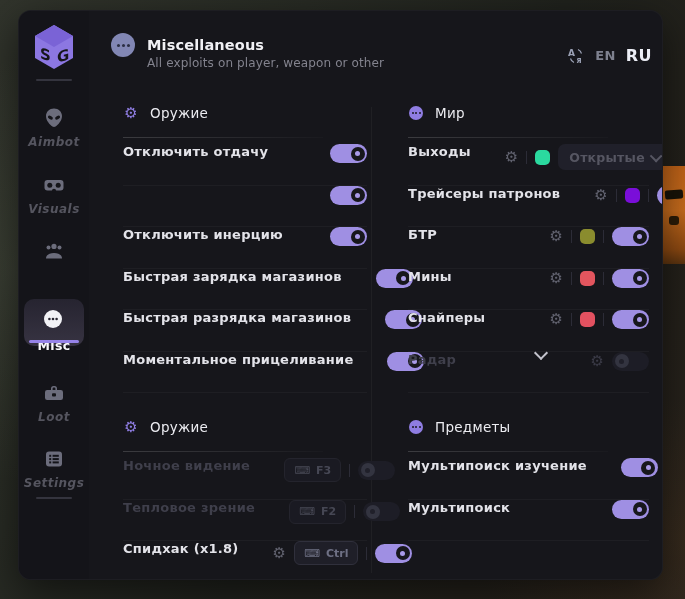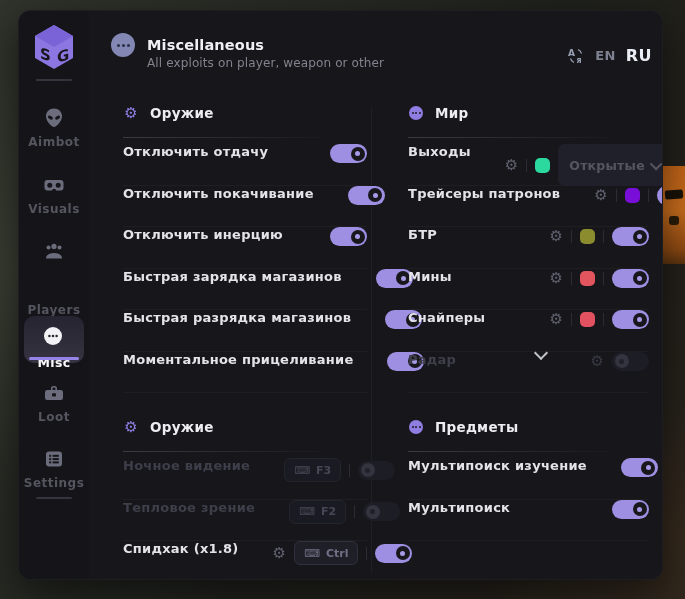--- a/index.html
+++ b/index.html
@@ -31,27 +31,26 @@
     border:1px solid rgba(255,255,255,.03);
     box-sizing:border-box;
   }
 
   
   .sidebar{position:absolute;left:0;top:0;width:70px;height:100%;background:#141419;}
   .logo{position:absolute;left:13px;top:12px;width:44px;height:48px;}
   .sb-divider{position:absolute;left:17px;width:36px;height:2px;background:#34343e;border-radius:1px;}
   .nav-item{position:absolute;left:5px;width:60px;display:flex;flex-direction:column;align-items:center;gap:6px;cursor:pointer;}
   .nav-item .nicon{width:22px;height:22px;color:#6c6d7c;}
-  .nav-item .nlabel{font-size:12px;font-weight:600;letter-spacing:.04em;color:#55555f;}
+  .nav-item .nlabel{font-size:12px;font-weight:600;letter-spacing:.04em;color:#55555f;font-style:italic;}
   .nav-tile{
     position:absolute;left:5px;top:288px;width:60px;height:47px;border-radius:10px;
     background:linear-gradient(180deg,#262430 0%,#373342 100%);
     display:flex;flex-direction:column;align-items:center;gap:5px;padding-top:9px;box-sizing:border-box;
     cursor:pointer;
-    margin-top:17px;
   }
   .nav-tile .nicon{width:25px;height:25px;color:#f2f2f6;}
   .nav-tile .nlabel{font-size:12.5px;font-weight:700;color:#fafafc;letter-spacing:.03em;}
   .nav-tile .underline{position:absolute;left:5px;right:5px;bottom:3px;height:3px;border-radius:2px;background:#9683e8;}
 
   
   .hdr-icon{
     position:absolute;left:92px;top:22px;width:24px;height:24px;border-radius:50%;
     background:#8287b4;display:flex;align-items:center;justify-content:center;gap:2px;
   }
@@ -64,21 +63,21 @@
   .lang .ru{font-size:16px;font-weight:700;color:#eceef6;letter-spacing:.03em;cursor:pointer;}
 
   
   .col-divider{position:absolute;left:352px;top:96px;bottom:6px;width:1px;background:rgba(255,255,255,.045);}
   .card{position:absolute;}
   .card.weapon{left:104px;top:90px;width:244px;}
   .card.world{left:389px;top:90px;width:241px;}
   .card.player{left:104px;top:404px;width:244px;}
   .card.items{left:389px;top:404px;width:241px;}
   .card-head{display:flex;align-items:center;gap:11px;height:24px;}
-  .card-title{font-size:13.5px;font-weight:700;color:#ececf1;letter-spacing:.02em;}
+  .card-title{font-size:13.5px;font-weight:400;color:#ececf1;letter-spacing:.02em;}
   .s-gear{font-size:15px;color:#8f7de2;line-height:1;width:16px;text-align:center;}
   .s-dots{width:14px;height:14px;border-radius:50%;background:#8f7de2;display:flex;align-items:center;justify-content:center;gap:1.5px;margin:0 1px;}
   .s-dots i{width:2px;height:2px;border-radius:50%;background:#1a1a21;}
   .card-divider{margin-top:12px;height:1px;width:200px;background:linear-gradient(to right,rgba(255,255,255,.16),rgba(255,255,255,.015));}
   .rows{margin-top:6px;}
   .row{height:40.5px;display:flex;align-items:flex-start;border-bottom:1px solid rgba(255,255,255,.035);gap:34px;}
   .row-label{font-size:13px;font-weight:600;color:#e3e3e9;letter-spacing:.02em;white-space:nowrap;}
   .row.dim .row-label{color:#3f3f4b;}
   .controls{margin-left:auto;display:flex;align-items:center;gap:8px;}
 
@@ -95,21 +94,21 @@
   .toggle.off .knob{position:absolute;left:2.5px;top:2.5px;width:14px;height:14px;border-radius:50%;background:#3c3d4c;}
   .toggle.off .knob::after{content:"";position:absolute;left:4.5px;top:4.5px;width:5px;height:5px;border-radius:50%;background:#20202a;}
   .row.dim .toggle.off{background:#1d1d26;}
   .row.dim .toggle.off .knob{background:#333440;}
 
   .hotkey{display:flex;align-items:center;gap:6px;height:22px;padding:0 9px;border-radius:6px;
     background:#1f1f28;border:1px solid #30303c;color:#6e7084;font-size:11px;font-weight:700;cursor:pointer;}
   .hotkey .kbd{font-size:11px;line-height:1;}
   .row.dim .hotkey{opacity:.55;}
 
-  .dropdown{display:flex;align-items:center;gap:8px;height:42px;padding:0 11px;border-radius:7px;
+  .dropdown{display:flex;align-items:center;gap:8px;height:26px;padding:0 11px;border-radius:7px;
     background:#20202a;color:#565662;font-size:12.5px;font-weight:700;letter-spacing:.02em;cursor:pointer;}
   .chev{width:7px;height:7px;border-left:2px solid #565662;border-bottom:2px solid #565662;transform:rotate(-45deg) translateY(-2px);}
   .row-chevron{width:8px;height:8px;border-left:2px solid #c3c3cc;border-bottom:2px solid #c3c3cc;transform:rotate(-45deg);margin-left:46px;margin-top:-4px;cursor:pointer;}
 </style>
 </head>
 <body>
 
 <div class="game-bg"></div>
 <div class="billboard">
   <div class="mark1"></div>
@@ -216,21 +215,20 @@
     <div class="rows">
         <div class="row">
           <span class="row-label">Отключить отдачу</span>
           <span class="controls">
             <span class="toggle on">
               <span class="knob"></span>
             </span>
           </span>
         </div>
         <div class="row">
-          <span class="row-label">Отключить покачивание</span>
           <span class="controls">
             <span class="toggle on">
               <span class="knob"></span>
             </span>
           </span>
         </div>
         <div class="row">
           <span class="row-label">Отключить инерцию</span>
           <span class="controls">
             <span class="toggle on">

